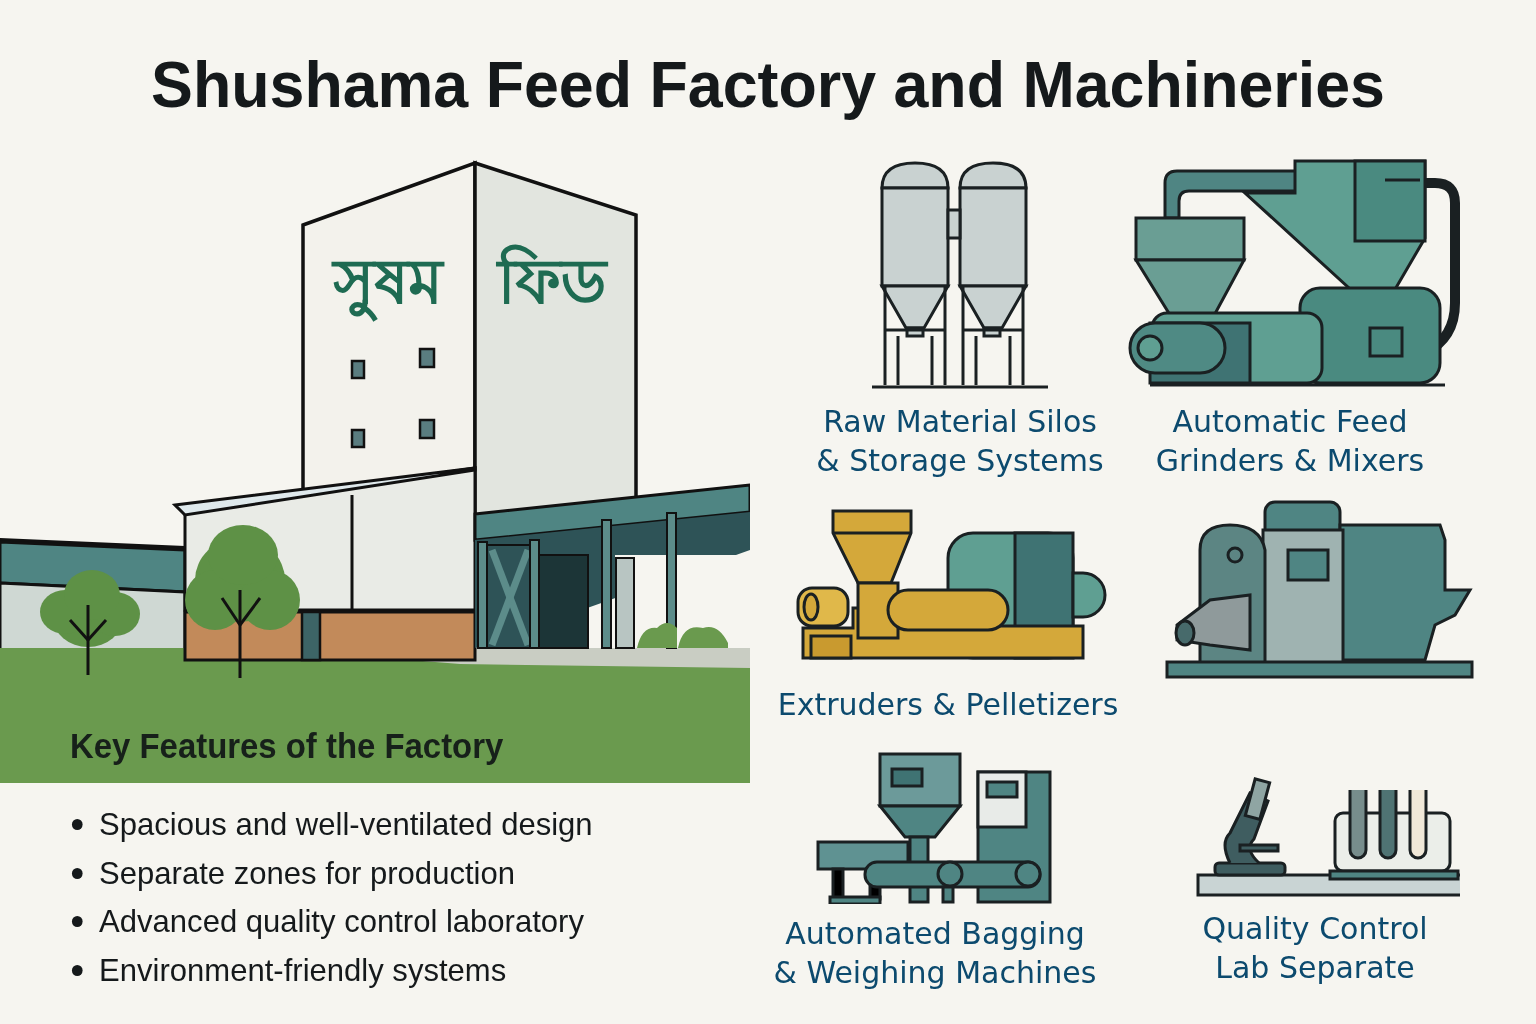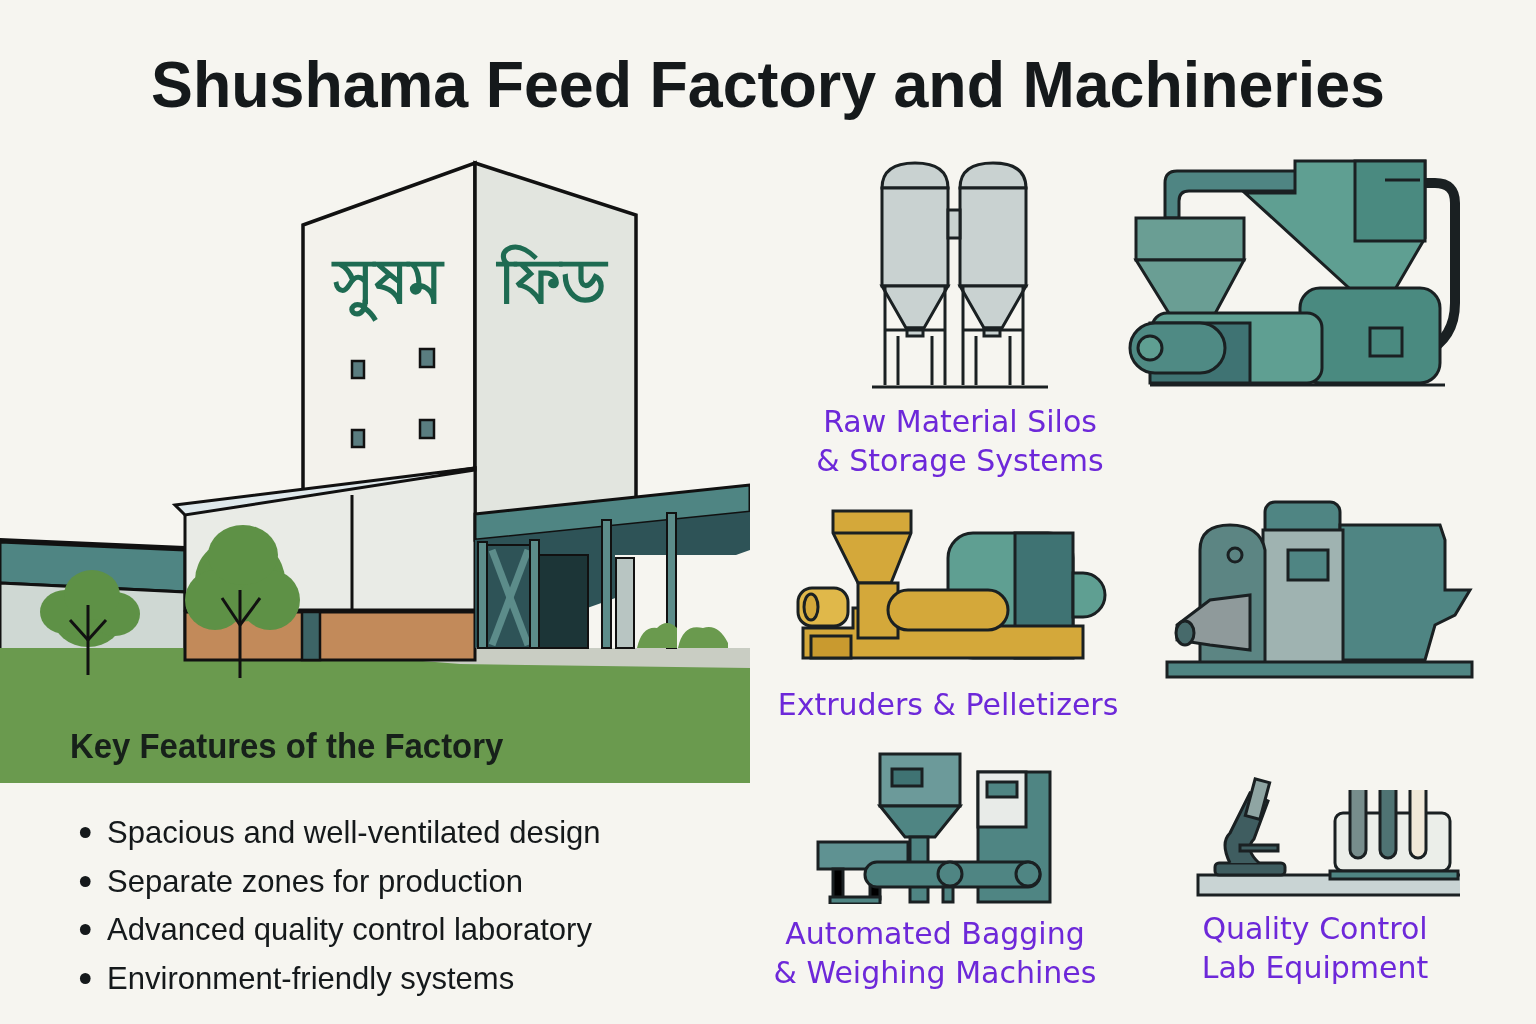--- a/index.html
+++ b/index.html
@@ -1,25 +1,25 @@
 <!DOCTYPE html>
 <html><head>
 <meta charset="utf-8">
 <style>
   html,body{margin:0;padding:0;}
   body{width:1536px;height:1024px;background:#f6f5f0;position:relative;overflow:hidden;font-family:"DejaVu Sans","Liberation Sans",sans-serif;color:#15191b;}
   .title{position:absolute;left:0;top:48px;width:1536px;text-align:center;font-family:"Liberation Sans",sans-serif;font-weight:700;font-size:64px;letter-spacing:0px;color:#15191b;transform:scaleX(0.98);}
   .scene{position:absolute;left:0;top:150px;width:750px;height:635px;}
   .features-heading{position:absolute;left:70px;top:726px;font-size:35px;font-weight:700;color:#17201a;font-family:"Liberation Sans",sans-serif;transform:scaleX(0.94);transform-origin:left;}
-  .features{position:absolute;left:70px;top:800px;margin:8px;padding:0;list-style:none;}
+  .features{position:absolute;left:70px;top:800px;margin:0;padding:0;list-style:none;}
   .features li{position:relative;padding-left:30px;font-size:32px;line-height:48.5px;font-family:"Liberation Sans",sans-serif;color:#15191b;transform:scaleX(0.97);transform-origin:left;}
   .features li .bullet{position:absolute;left:2px;top:19px;width:11px;height:11px;border-radius:50%;background:#15191b;}
   .machine{position:absolute;text-align:center;}
   .machine svg{display:block;margin:0 auto;}
-  .machine .label{font-size:30px;line-height:39px;font-family:"DejaVu Sans",sans-serif;color:#6d28d9;white-space:pre-line;}
+  .machine .label{font-size:30px;line-height:39px;font-family:"DejaVu Sans",sans-serif;color:#0c4a6e;white-space:pre-line;}
 </style>
 </head>
 <body>
 
 <div class="title">Shushama Feed Factory and Machineries</div>
 
 <svg class="scene" viewBox="0 150 750 635" width="750" height="635">
 
   <g>
     <polygon points="0,538 185,546 185,555 0,548" fill="#111"></polygon>
@@ -139,20 +139,22 @@
       <polygon points="16,102 124,102 90,165 55,165" fill="#6a9e94"></polygon>
       <rect x="180" y="130" width="140" height="95" rx="20" fill="#4a8a80"></rect>
       <rect x="250" y="170" width="32" height="28" fill="none"></rect>
       <rect x="32" y="155" width="170" height="70" rx="15" fill="#5f9f92"></rect>
       <rect x="30" y="165" width="100" height="60" fill="#3f7373"></rect>
       <rect x="10" y="165" width="95" height="50" rx="25" fill="#4f8a84"></rect>
       <circle cx="30" cy="190" r="12" fill="#5f9f92"></circle>
       <line x1="30" y1="227" x2="325" y2="227"></line>
     </g>
   </svg>
+  <div class="label" style="margin-top:12px;">Automatic Feed
+Grinders &amp; Mixers</div>
 </div>
 
 <div class="machine" style="left:768px;top:508px;width:360px;">
   <svg width="330" height="155" viewBox="0 0 330 155">
     <g stroke="#1a2022" stroke-width="3">
       <polygon points="50,3 128,3 128,25 108,75 75,75 50,25" fill="#d4a83a"></polygon>
       <line x1="50" y1="25" x2="128" y2="25"></line>
       <rect x="165" y="25" width="125" height="125" rx="25" fill="#5f9f92"></rect>
       <rect x="232" y="25" width="58" height="125" fill="#3f7373"></rect>
       <path d="M290,65 h10 a22,22 0 0 1 0,44 h-10 z" fill="#5f9f92"></path>
@@ -216,14 +218,14 @@
       <rect x="80" y="5" width="15" height="38" fill="#8fa5a3" transform="rotate(15 87 24)"></rect>
       <rect x="70" y="70" width="38" height="6" fill="#3f5d60"></rect>
       <rect x="165" y="38" width="115" height="58" rx="8" fill="#ebeee9"></rect>
       <rect x="160" y="96" width="128" height="8" fill="#4f8583"></rect>
       <path d="M180,15 v60 a8,8 0 0 0 16,0 v-60" fill="#778d8c"></path>
       <path d="M210,15 v60 a8,8 0 0 0 16,0 v-60" fill="#4f7373"></path>
       <path d="M240,15 v60 a8,8 0 0 0 16,0 v-60" fill="#f0e8d8"></path>
     </g>
   </svg>
   <div class="label" style="margin-top:4px;">Quality Control
-Lab Equipment</div>
+Lab Separate</div>
 </div>
 
 </body></html>

